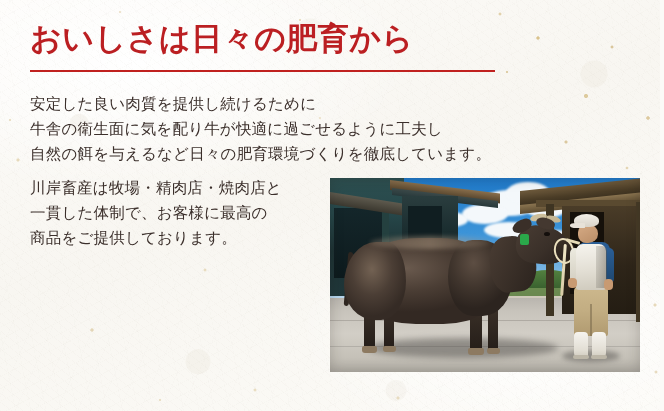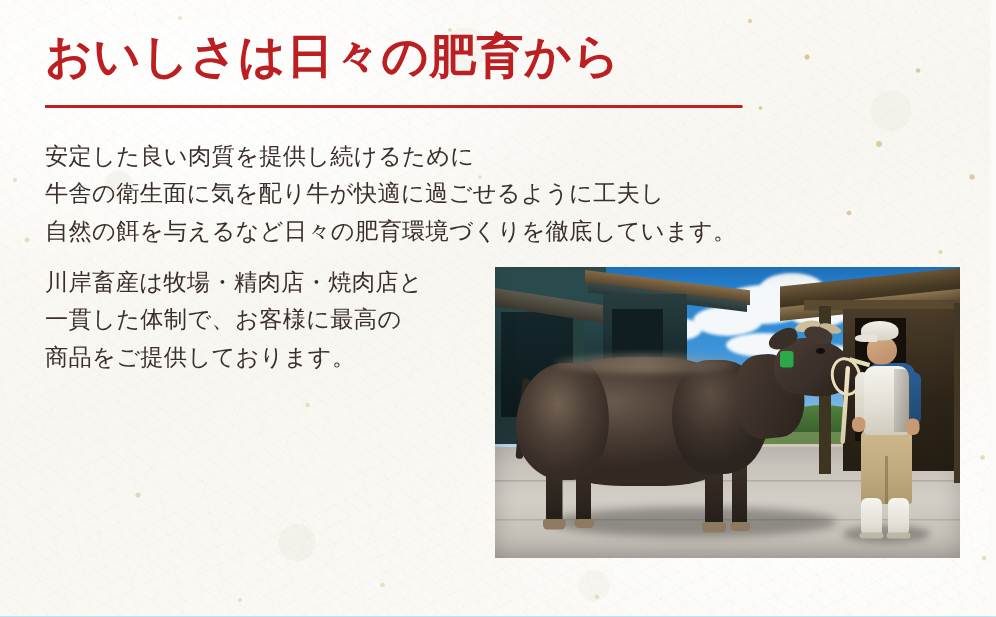--- a/index.html
+++ b/index.html
@@ -3,21 +3,21 @@
 <meta charset="utf-8">
 <style>
   html,body{margin:0;padding:0;}
   body{
     width:664px;height:411px;overflow:hidden;
     font-family:"Liberation Serif","DejaVu Serif",serif;
     background:#fbfaf7;
   }
   .page{
     position:relative;width:660px;height:411px;overflow:hidden;
-    background:#7dd3fc;
+    background:#c4b5fd;
   }
   
   .paper-base{
     position:absolute;inset:0;
     background:
       radial-gradient(ellipse 60% 45% at 20% 15%, #ffffff 0%, rgba(255,255,255,0) 70%),
       radial-gradient(ellipse 50% 40% at 80% 80%, #ffffff 0%, rgba(255,255,255,0) 70%),
       linear-gradient(160deg,#fdfcf9 0%,#f8f6f1 45%,#fcfbf7 100%);
   }
   .paper-fibers{

